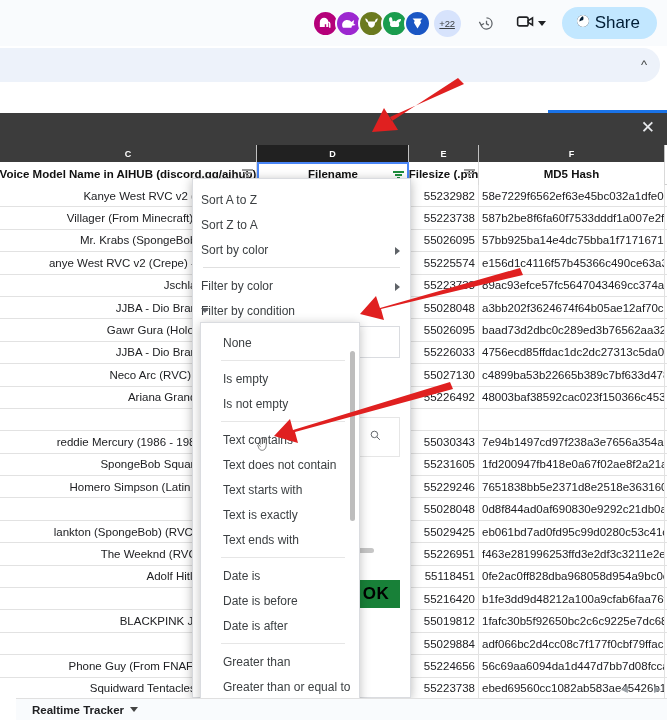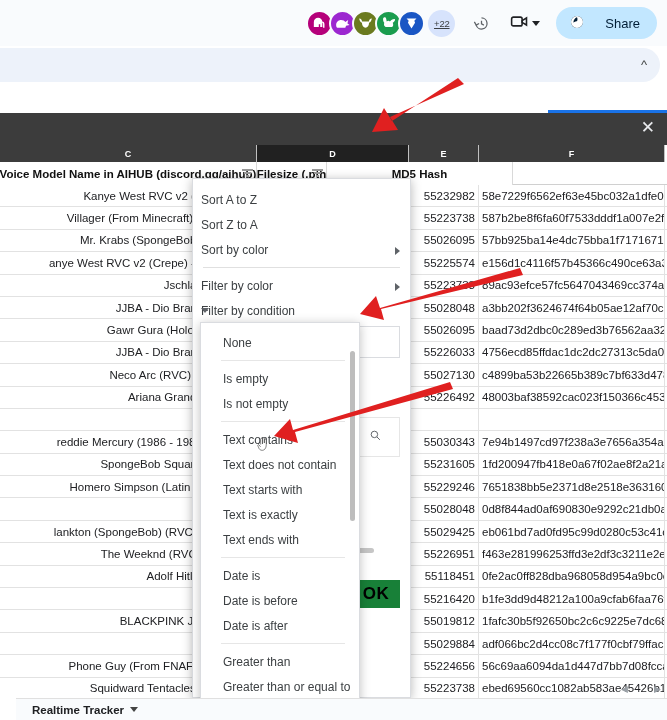--- a/index.html
+++ b/index.html
@@ -34,22 +34,22 @@
     margin-left:3px; letter-spacing:-.2px;text-decoration:underline;
   }
   .hist-icon { margin-left:14px; width:24px; height:24px; display:flex;align-items:center;justify-content:center; }
   .hist-icon svg { width:19px; height:19px; stroke:#5f6368; fill:none; stroke-width:1.6; }
   .cam-group { display:flex; align-items:center; margin-left:16px; gap:2px; }
   .cam-icon svg { width:21px; height:21px; stroke:#202124; fill:none; stroke-width:1.8; }
   .caret-down { width:0;height:0;border-left:4px solid transparent;border-right:4px solid transparent;border-top:5px solid #202124; }
   .share-btn {
     margin-left:16px; height:32px; border-radius:16px;
     background:#c2e7ff; color:#001d35;
-    display:flex; align-items:center; gap:20px;
-    padding:0 17px 0 13px; font-size:13px;
+    display:flex; align-items:center; gap:4px;
+    padding:0 17px 0 13px; font-size:17px;
   }
   .share-btn svg { width:16px;height:16px;fill:#001d35; }
 
   
   .strip2 {
     position:absolute; left:0; top:46px; width:667px; height:44px;
     background:#ffffff;
   }
   .strip2 .pill {
     position:absolute; left:0; top:2px; width:660px; height:34px;
@@ -300,20 +300,28 @@
     <div class="cl" style="width:257px">C</div>
     <div class="cl sel" style="width:152px">D</div>
     <div class="cl" style="width:70px">E</div>
     <div class="cl" style="width:186px">F</div>
   </div>
 
   <div class="hdrrow">
     <div class="hc" style="width:257px">
       <span>Voice Model Name in AIHUB (discord.gg/aihub)</span>
       <span class="filt-ico">
+          <span></span>
+          <span></span>
+          <span></span>
+        </span>
+    </div>
+    <div class="hc sel" style="width:152px">
+      <span>Filename</span>
+      <span class="filt-ico green">
           <span></span>
           <span></span>
           <span></span>
         </span>
     </div>
     <div class="hc" style="width:70px">
       <span>Filesize (.pth</span>
       <span class="filt-ico">
           <span></span>
           <span></span>

